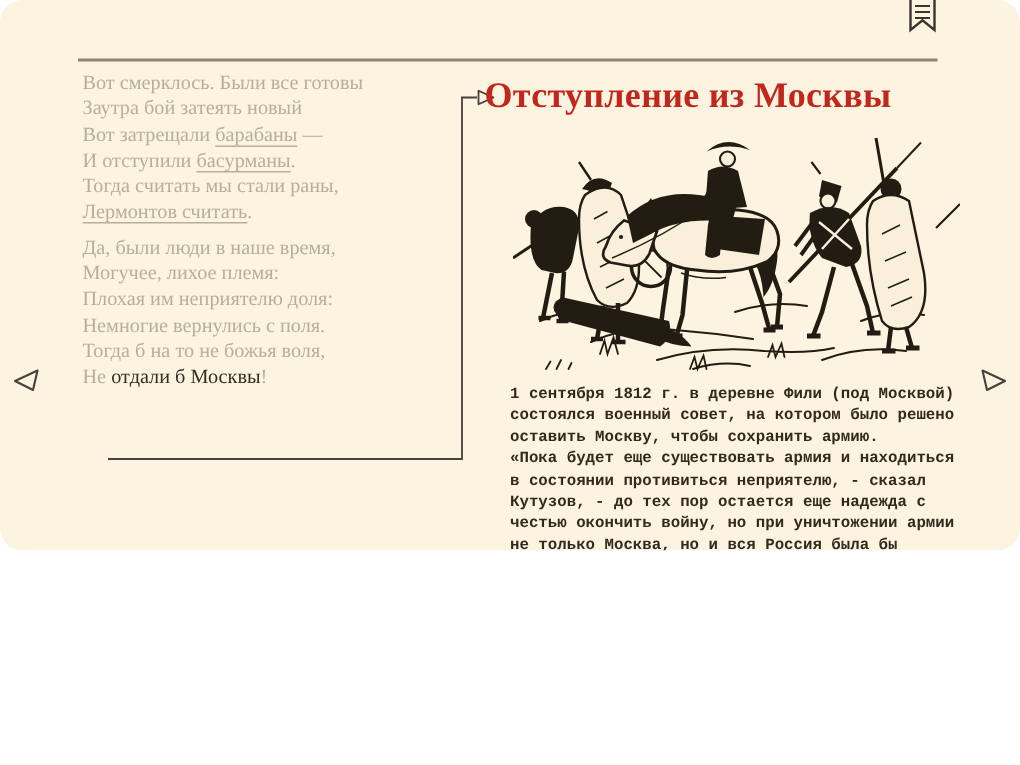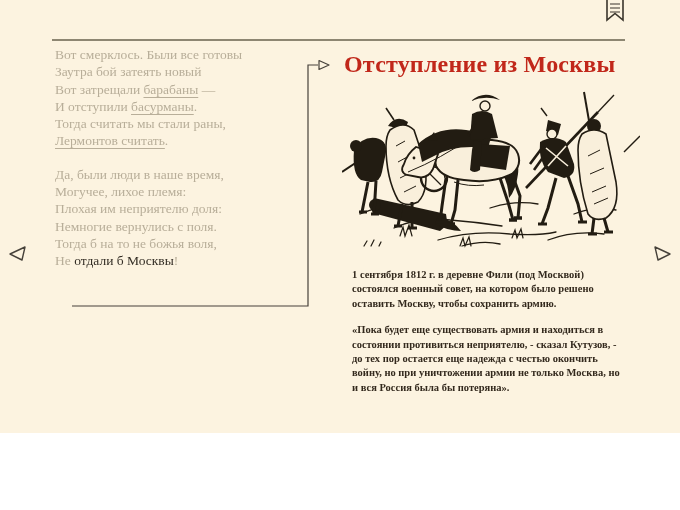--- a/index.html
+++ b/index.html
@@ -1,45 +1,45 @@
 <!DOCTYPE html>
 <html style="--bg: #fcf3e0; --accent: #c1271a; --muted: #b8ae99; --dark: #33291d; --rule: #8d8672;"><head>
 <meta charset="utf-8">
 <style>
   html,body{margin:0;padding:0;}
   :root{
     --bg:#fcf3e0; --accent:#c1271a; --muted:#b8ae99; --dark:#33291d;
     --rule:#8d8672; --ink:#221c12; --line:#46413a;
   }
   .page{
-    position:relative; width:680px; height:433px; background:var(--bg);
-    overflow:hidden; font-family:"Liberation Serif", serif;
+    position:relative; width:680px; height:367px; background:var(--bg);
+    overflow:hidden; font-family:"Liberation Serif", serif;border-radius:15px;
   }
   .abs{position:absolute;}
   .rule{background:var(--rule); height:2px; width:573px; left:52px;}
   .top-rule{top:39px;}
   .bottom-rule{top:464px;}
 
   
   .poem{left:55px; top:46px; width:270px;}
-  .stanza + .stanza{margin-top:16px;}
+  .stanza + .stanza{margin-top:6px;}
   .poem-line{
     white-space:nowrap; font-size:13.5px; line-height:17.3px; color:var(--muted);
   }
   .poem-line .u{text-decoration:underline; text-underline-offset:3px; text-decoration-thickness:1px;}
   .poem-line .b{color:#332d24; font-weight:normal;}
 
   
   .title{
-    left:344px; top:51px; margin:0; font-size:24px; font-weight:bold;
+    left:323px; top:51px; margin:0; font-size:24px; font-weight:bold;
     color:var(--accent); white-space:nowrap; letter-spacing:.2px;
   }
   .article{left:340px; top:256px; width:300px;}
   .article p{
-    margin:12px; font-size:10.5px; line-height:14.4px; font-weight:bold; color:var(--dark);
+    margin:0; font-size:10.5px; line-height:14.4px; font-weight:bold; color:var(--dark);font-family:Liberation Mono, monospace;
   }
 
   .illustration{left:342px; top:86px;}
   .connector{left:70px; top:56px;}
   .nav-btn{cursor:pointer;}
   .prev{left:6px; top:243px;}
   .next{left:650px; top:243px;}
   .bookmark{left:604px; top:0; cursor:pointer;}
 
   .footer-num{left:55px; top:478px; font-size:10.5px; color:#352c22;}

